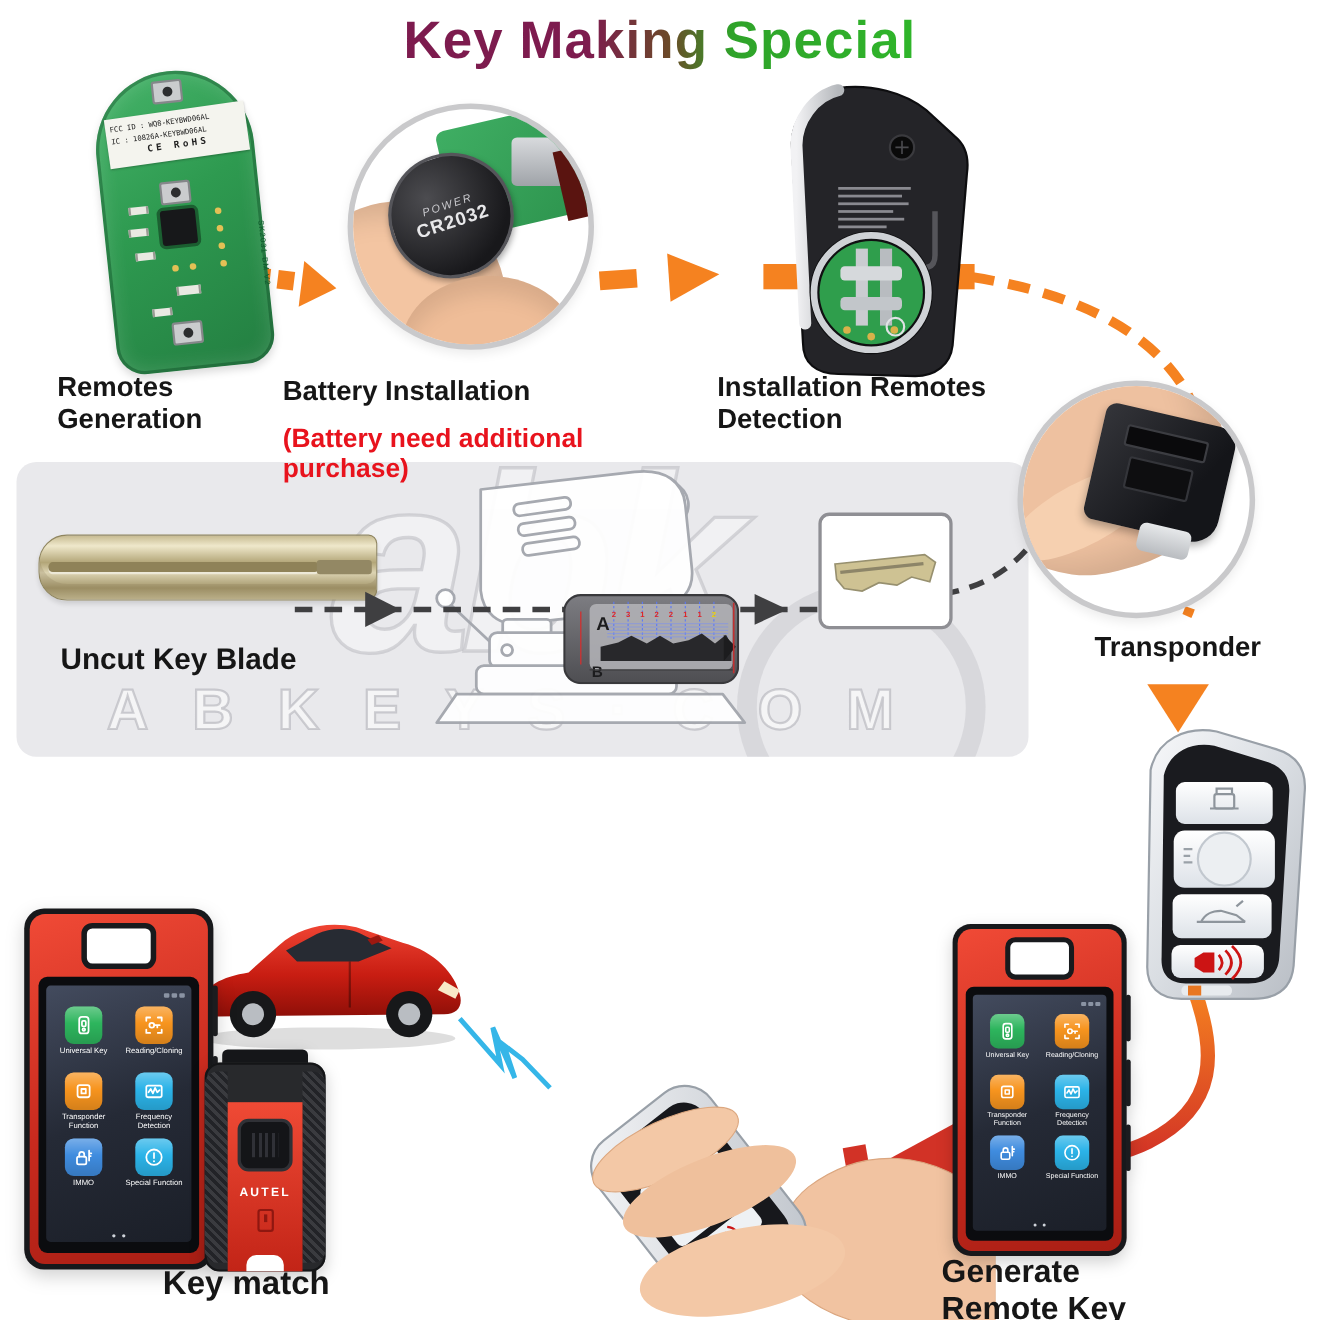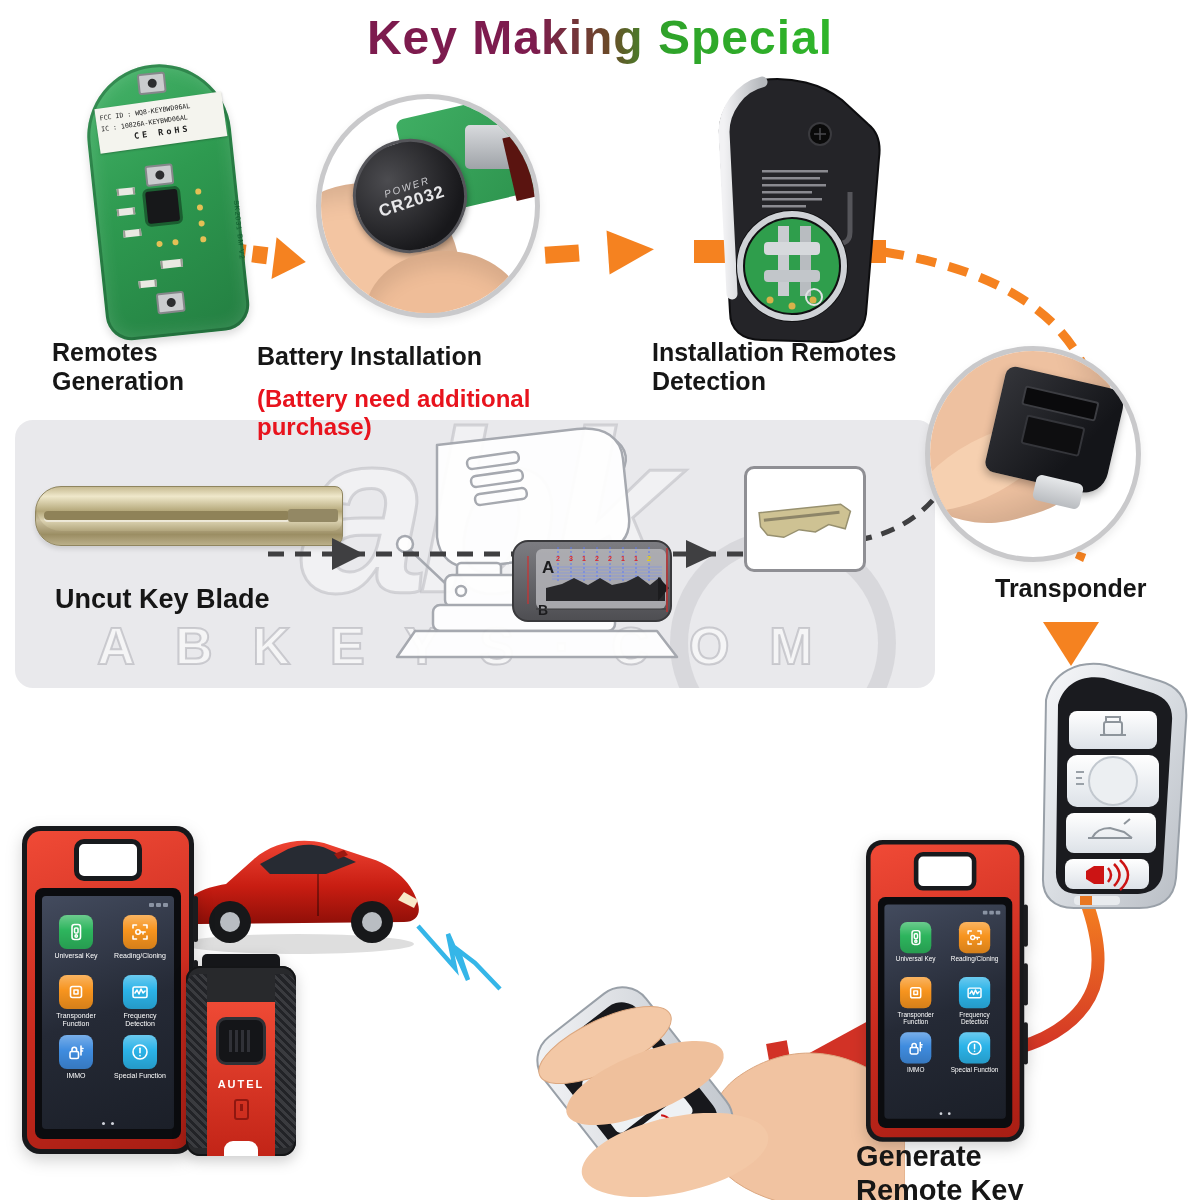--- a/index.html
+++ b/index.html
@@ -602,16 +602,17 @@
   <div class="lbl pre" style="left:52px;top:338px;width:210px;font-size:25px;">Remotes
 Generation</div>
   <div class="lbl" style="left:257px;top:342px;width:384px;font-size:25px;">
     <div>Battery Installation</div>
     <div style="color:#e8131d;font-size:24px;margin-top:14px;">(Battery need additional purchase)</div>
   </div>
   <div class="lbl pre" style="left:652px;top:338px;width:300px;font-size:25px;">Installation Remotes
 Detection</div>
   <div class="lbl" style="left:55px;top:584px;width:245px;font-size:27px;">Uncut Key  Blade</div>
   <div class="lbl" style="left:995px;top:574px;width:185px;font-size:25px;">Transponder</div>
+  <div class="lbl" style="left:148px;top:1150px;width:245px;font-size:30px;">Key match</div>
   <div class="lbl pre" style="left:856px;top:1140px;width:245px;font-size:29px;">Generate
 Remote Key</div>
 
 </div>
 
 </body></html>

